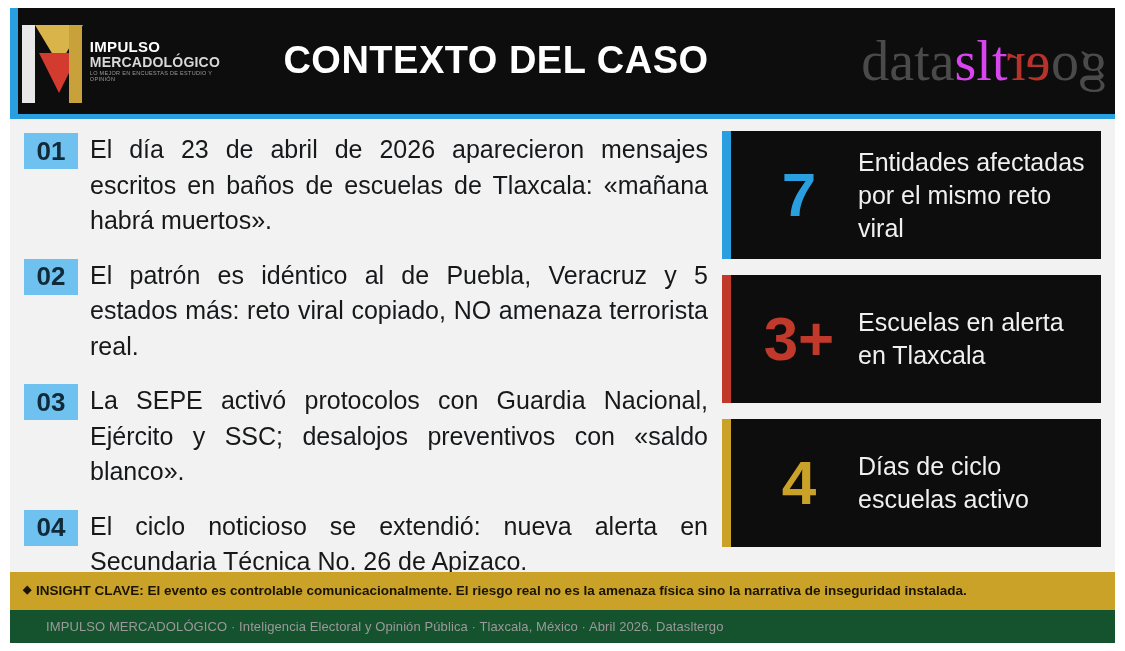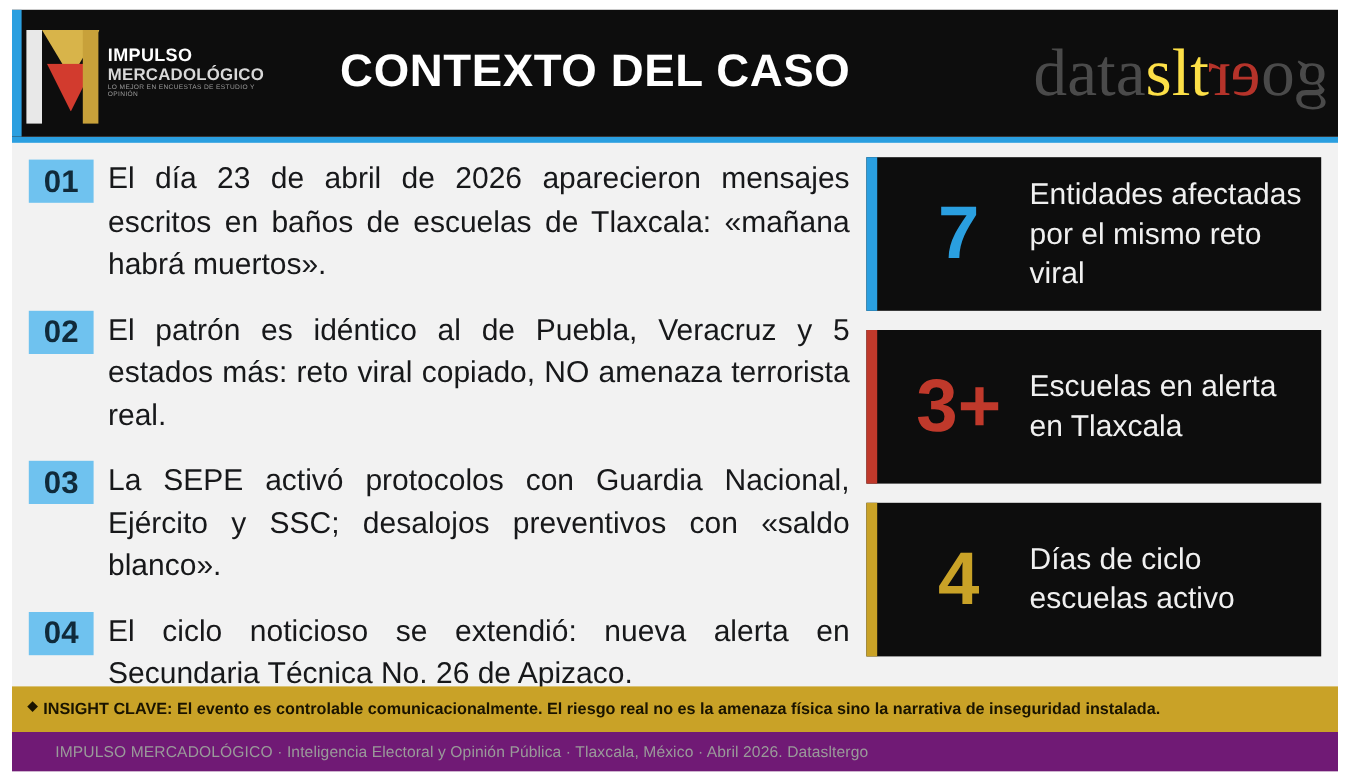--- a/index.html
+++ b/index.html
@@ -126,21 +126,21 @@
     flex: 0 0 auto;
     width: 345px;
     text-align: right;
     padding-right: 8px;
     font-family: "Liberation Serif", serif;
     font-size: 56px;
     line-height: 1;
     white-space: nowrap;
   }
   .brand-wordmark .w-dark { color: #4a4a4a; }
-  .brand-wordmark .w-red  { color: #fde047; }
+  .brand-wordmark .w-red  { color: #d946ef; }
   .brand-wordmark .w-flip {
     display: inline-block;
     transform: scaleX(-1);
     color: #b5332a;
   }
   .brand-wordmark .w-flip-dark {
     display: inline-block;
     transform: scaleX(-1);
     color: #4a4a4a;
   }
@@ -242,21 +242,21 @@
   .insight .diamond {
     position: absolute;
     left: 13px;
     top: 10px;
     font-size: 11px;
   }
   .footer {
     position: absolute;
     left: 0; right: 0; bottom: 0;
     height: 33px;
-    background: #701a75;
+    background: #14532d;
     color: #9a9a9a;
     font-size: 13px;
     display: flex;
     align-items: center;
     padding-left: 36px;
     box-sizing: border-box;
     letter-spacing: .1px;
   }
 </style>
 </head>

